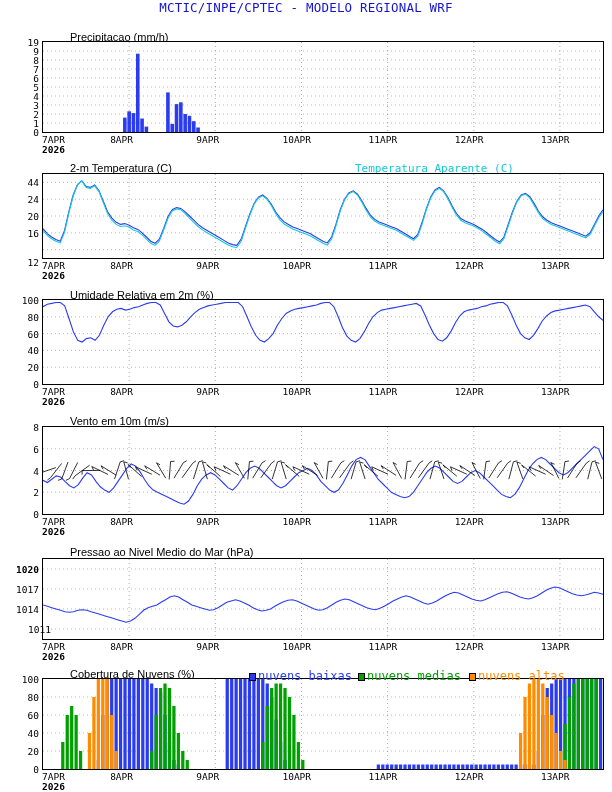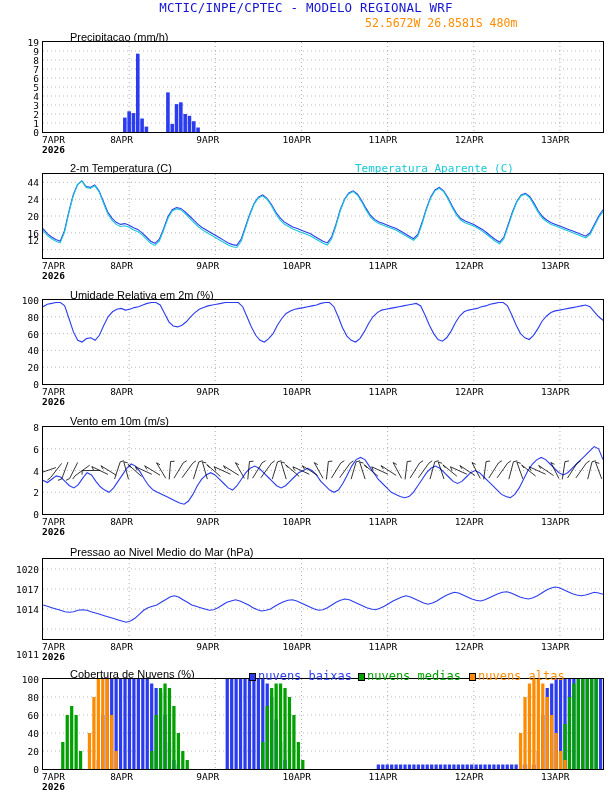--- a/index.html
+++ b/index.html
@@ -33,21 +33,20 @@
   svg{display:block;}
 </style>
 </head>
 <body>
 
 <div class="page">
 
   <div class="hdr">
     <div class="hdr-title">MCTIC/INPE/CPTEC - MODELO REGIONAL WRF</div>
   </div>
-  <div class="hdr-coord">52.5672W 26.8581S 480m</div>
 
   <div id="panels">
       <div class="panel" style="top: 0px;">
         <div class="panel-title" style="left: 70px; top: 31px;">Precipitacao (mm/h)</div>
         <div class="plot" style="left: 42px; top: 41px; width: 562px; height: 92px;">
           <svg width="560" height="90">
             <line x1="86.15384615384616" x2="86.15384615384616" y1="0" y2="90" stroke="#8a8a8a" stroke-width="0.7" stroke-dasharray="1,3"></line>
             <line x1="172.30769230769232" x2="172.30769230769232" y1="0" y2="90" stroke="#8a8a8a" stroke-width="0.7" stroke-dasharray="1,3"></line>
             <line x1="258.46153846153845" x2="258.46153846153845" y1="0" y2="90" stroke="#8a8a8a" stroke-width="0.7" stroke-dasharray="1,3"></line>
             <line x1="344.61538461538464" x2="344.61538461538464" y1="0" y2="90" stroke="#8a8a8a" stroke-width="0.7" stroke-dasharray="1,3"></line>
@@ -111,21 +110,21 @@
             <line x1="516.9230769230769" x2="516.9230769230769" y1="0" y2="84" stroke="#8a8a8a" stroke-width="0.7" stroke-dasharray="1,3"></line>
             <line x1="0" x2="560" y1="75.6" y2="75.6" stroke="#8a8a8a" stroke-width="0.6" stroke-dasharray="1,3"></line>
             <line x1="0" x2="560" y1="58.8" y2="58.8" stroke="#8a8a8a" stroke-width="0.6" stroke-dasharray="1,3"></line>
             <line x1="0" x2="560" y1="42" y2="42" stroke="#8a8a8a" stroke-width="0.6" stroke-dasharray="1,3"></line>
             <line x1="0" x2="560" y1="25.200000000000003" y2="25.200000000000003" stroke="#8a8a8a" stroke-width="0.6" stroke-dasharray="1,3"></line>
             <line x1="0" x2="560" y1="8.399999999999991" y2="8.399999999999991" stroke="#8a8a8a" stroke-width="0.6" stroke-dasharray="1,3"></line>
             <path d="M0.0 54.6 L4.3 59.6 L8.6 63.0 L12.9 65.5 L17.2 67.2 L21.5 56.7 L25.8 37.8 L30.2 21.0 L34.5 10.5 L38.8 6.7 L43.1 12.6 L47.4 13.4 L51.7 10.9 L56.0 16.8 L60.3 27.3 L64.6 37.8 L68.9 44.1 L73.2 48.3 L77.5 50.4 L81.8 49.6 L86.2 51.2 L90.5 53.8 L94.8 55.4 L99.1 58.8 L103.4 63.0 L107.7 67.2 L112.0 69.3 L116.3 65.1 L120.6 54.6 L124.9 42.8 L129.2 35.7 L133.5 33.6 L137.8 34.4 L142.2 37.8 L146.5 42.0 L150.8 46.2 L155.1 50.4 L159.4 53.8 L163.7 56.3 L168.0 58.8 L172.3 61.3 L176.6 63.8 L180.9 66.4 L185.2 68.9 L189.5 70.6 L193.8 71.4 L198.2 65.1 L202.5 52.5 L206.8 39.9 L211.1 29.4 L215.4 23.1 L219.7 21.0 L224.0 24.4 L228.3 30.2 L232.6 37.8 L236.9 43.7 L241.2 47.9 L245.5 50.4 L249.8 52.9 L254.2 54.6 L258.5 56.3 L262.8 58.0 L267.1 59.6 L271.4 62.2 L275.7 64.7 L280.0 67.2 L284.3 68.9 L288.6 63.0 L292.9 50.4 L297.2 35.7 L301.5 25.2 L305.8 18.9 L310.2 16.8 L314.5 20.2 L318.8 26.9 L323.1 34.4 L327.4 41.2 L331.7 45.4 L336.0 47.9 L340.3 49.6 L344.6 51.2 L348.9 52.9 L353.2 54.6 L357.5 57.1 L361.8 59.6 L366.2 62.2 L370.5 64.7 L374.8 60.5 L379.1 48.3 L383.4 34.4 L387.7 23.1 L392.0 16.0 L396.3 13.4 L400.6 16.8 L404.9 23.5 L409.2 31.9 L413.5 39.5 L417.8 44.5 L422.2 47.0 L426.5 48.7 L430.8 50.4 L435.1 52.9 L439.4 55.4 L443.7 58.8 L448.0 62.2 L452.3 65.5 L456.6 68.0 L460.9 63.0 L465.2 50.4 L469.5 37.8 L473.8 27.3 L478.2 21.0 L482.5 19.3 L486.8 22.7 L491.1 29.4 L495.4 37.0 L499.7 42.8 L504.0 46.2 L508.3 48.7 L512.6 50.4 L516.9 52.1 L521.2 53.8 L525.5 55.4 L529.8 57.1 L534.2 58.8 L538.5 60.5 L542.8 62.2 L547.1 58.8 L551.4 50.4 L555.7 42.0 L560.0 35.7" fill="none" stroke="#2b3cf0" stroke-width="1.1"></path>
             <path d="M0.0 56.3 L4.3 61.3 L8.6 64.7 L12.9 67.2 L17.2 68.9 L21.5 58.4 L25.8 39.1 L30.2 21.8 L34.5 10.9 L38.8 7.1 L43.1 13.4 L47.4 14.3 L51.7 11.8 L56.0 17.6 L60.3 28.6 L64.6 39.5 L68.9 46.2 L73.2 50.4 L77.5 52.5 L81.8 51.7 L86.2 53.3 L90.5 55.9 L94.8 57.5 L99.1 60.9 L103.4 65.1 L107.7 69.3 L112.0 71.4 L116.3 67.2 L120.6 56.3 L124.9 44.5 L129.2 37.0 L133.5 34.9 L137.8 35.7 L142.2 39.5 L146.5 44.1 L150.8 48.3 L155.1 52.5 L159.4 55.9 L163.7 58.4 L168.0 60.9 L172.3 63.4 L176.6 65.9 L180.9 68.5 L185.2 71.0 L189.5 72.7 L193.8 73.5 L198.2 67.2 L202.5 54.2 L206.8 41.2 L211.1 30.2 L215.4 23.9 L219.7 21.8 L224.0 25.2 L228.3 31.5 L232.6 39.5 L236.9 45.8 L241.2 50.0 L245.5 52.5 L249.8 55.0 L254.2 56.7 L258.5 58.4 L262.8 60.1 L267.1 61.7 L271.4 64.3 L275.7 66.8 L280.0 69.3 L284.3 71.0 L288.6 65.1 L292.9 52.1 L297.2 37.0 L301.5 26.0 L305.8 19.7 L310.2 17.6 L314.5 21.0 L318.8 28.1 L323.1 36.1 L327.4 42.8 L331.7 47.0 L336.0 49.6 L340.3 51.2 L344.6 52.9 L348.9 54.6 L353.2 56.3 L357.5 58.8 L361.8 61.3 L366.2 63.8 L370.5 66.4 L374.8 62.2 L379.1 50.0 L383.4 35.7 L387.7 23.9 L392.0 16.8 L396.3 14.3 L400.6 17.6 L404.9 24.8 L409.2 33.6 L413.5 41.2 L417.8 46.2 L422.2 48.7 L426.5 50.4 L430.8 52.1 L435.1 54.6 L439.4 57.1 L443.7 60.5 L448.0 63.8 L452.3 67.2 L456.6 69.7 L460.9 64.7 L465.2 52.1 L469.5 39.1 L473.8 28.1 L478.2 21.8 L482.5 20.2 L486.8 23.9 L491.1 31.1 L495.4 38.6 L499.7 44.5 L504.0 47.9 L508.3 50.4 L512.6 52.1 L516.9 53.8 L521.2 55.4 L525.5 57.1 L529.8 58.8 L534.2 60.5 L538.5 62.2 L542.8 63.8 L547.1 60.5 L551.4 52.1 L555.7 43.7 L560.0 37.4" fill="none" stroke="#17c8d8" stroke-width="1.1"></path>
           </svg>
         </div>
-        <div class="ytick" style="left: 0px; width: 39px; top: 240px;">12</div>
+        <div class="ytick" style="left: 0px; width: 39px; top: 262px;">12</div>
         <div class="ytick" style="left: 0px; width: 39px; top: 232.8px;">16</div>
         <div class="ytick" style="left: 0px; width: 39px; top: 216px;">20</div>
         <div class="ytick" style="left: 0px; width: 39px; top: 199.2px;">24</div>
         <div class="ytick" style="left: 0px; width: 39px; top: 182.4px;">44</div>
         <div class="xtick" style="left: 42px; top: 260px;">7APR</div>
         <div class="xtick" style="left: 110.154px; top: 260px;">8APR</div>
         <div class="xtick" style="left: 196.308px; top: 260px;">9APR</div>
         <div class="xtick" style="left: 282.462px; top: 260px;">10APR</div>
         <div class="xtick" style="left: 368.615px; top: 260px;">11APR</div>
         <div class="xtick" style="left: 454.769px; top: 260px;">12APR</div>
@@ -334,24 +333,24 @@
             <line x1="344.61538461538464" x2="344.61538461538464" y1="0" y2="80" stroke="#8a8a8a" stroke-width="0.7" stroke-dasharray="1,3"></line>
             <line x1="430.7692307692308" x2="430.7692307692308" y1="0" y2="80" stroke="#8a8a8a" stroke-width="0.7" stroke-dasharray="1,3"></line>
             <line x1="516.9230769230769" x2="516.9230769230769" y1="0" y2="80" stroke="#8a8a8a" stroke-width="0.7" stroke-dasharray="1,3"></line>
             <line x1="0" x2="560" y1="70" y2="70" stroke="#8a8a8a" stroke-width="0.6" stroke-dasharray="1,3"></line>
             <line x1="0" x2="560" y1="50" y2="50" stroke="#8a8a8a" stroke-width="0.6" stroke-dasharray="1,3"></line>
             <line x1="0" x2="560" y1="30" y2="30" stroke="#8a8a8a" stroke-width="0.6" stroke-dasharray="1,3"></line>
             <line x1="0" x2="560" y1="10" y2="10" stroke="#8a8a8a" stroke-width="0.6" stroke-dasharray="1,3"></line>
             <path d="M0.0 46.0 L4.4 47.3 L8.8 48.7 L13.1 50.0 L17.5 51.3 L21.9 52.7 L26.3 53.3 L30.6 52.7 L35.0 51.3 L39.4 50.7 L43.8 51.3 L48.1 52.7 L52.5 54.0 L56.9 55.3 L61.3 56.7 L65.6 58.0 L70.0 59.3 L74.4 60.7 L78.8 62.0 L83.1 63.3 L87.5 62.0 L91.9 59.3 L96.3 55.3 L100.6 51.3 L105.0 48.7 L109.4 47.3 L113.8 46.0 L118.1 43.3 L122.5 40.7 L126.9 38.0 L131.3 36.7 L135.6 38.0 L140.0 40.7 L144.4 43.3 L148.8 46.0 L153.1 47.3 L157.5 48.7 L161.9 50.0 L166.3 51.3 L170.6 50.7 L175.0 48.7 L179.4 46.0 L183.8 43.3 L188.1 42.0 L192.5 40.7 L196.9 42.0 L201.3 44.0 L205.6 46.0 L210.0 48.7 L214.4 50.7 L218.8 52.0 L223.1 51.3 L227.5 50.0 L231.9 47.3 L236.3 44.7 L240.6 42.7 L245.0 41.3 L249.4 40.7 L253.8 42.0 L258.1 44.0 L262.5 46.0 L266.9 48.0 L271.3 50.0 L275.6 51.3 L280.0 50.7 L284.4 48.7 L288.8 46.0 L293.1 43.3 L297.5 41.3 L301.9 40.0 L306.3 40.7 L310.6 42.7 L315.0 44.7 L319.4 46.7 L323.8 48.7 L328.1 50.0 L332.5 50.7 L336.9 49.3 L341.3 47.3 L345.6 44.7 L350.0 42.0 L354.4 40.0 L358.8 38.0 L363.1 36.7 L367.5 38.0 L371.9 40.0 L376.3 42.0 L380.6 44.0 L385.0 45.3 L389.4 44.0 L393.8 42.0 L398.1 39.3 L402.5 36.7 L406.9 34.7 L411.3 33.3 L415.6 34.0 L420.0 36.0 L424.4 38.0 L428.8 40.0 L433.1 41.3 L437.5 42.0 L441.9 40.7 L446.3 38.7 L450.6 36.7 L455.0 34.7 L459.4 33.3 L463.8 32.7 L468.1 34.0 L472.5 36.0 L476.9 38.0 L481.3 39.3 L485.6 40.0 L490.0 38.7 L494.4 36.7 L498.8 34.0 L503.1 31.3 L507.5 29.3 L511.9 28.0 L516.3 28.7 L520.6 30.7 L525.0 32.7 L529.4 34.7 L533.8 36.0 L538.1 36.7 L542.5 36.0 L546.9 34.7 L551.3 33.3 L555.6 34.0 L560.0 35.3" fill="none" stroke="#2b3cf0" stroke-width="1.1"></path>
           </svg>
         </div>
-        <div class="ytick" style="left: 0px; width: 39px; top: 654px;">1011</div>
+        <div class="ytick" style="left: 0px; width: 39px; top: 629px; padding-left: 12px;">1011</div>
         <div class="ytick" style="left: 0px; width: 39px; top: 609px;">1014</div>
         <div class="ytick" style="left: 0px; width: 39px; top: 589px;">1017</div>
-        <div class="ytick" style="left: 0px; width: 39px; top: 569px;">1020</div>
+        <div class="ytick" style="left: 0px; width: 39px; top: 569px; font-weight: bold;">1020</div>
         <div class="xtick" style="left: 42px; top: 641px;">7APR</div>
         <div class="xtick" style="left: 110.154px; top: 641px;">8APR</div>
         <div class="xtick" style="left: 196.308px; top: 641px;">9APR</div>
         <div class="xtick" style="left: 282.462px; top: 641px;">10APR</div>
         <div class="xtick" style="left: 368.615px; top: 641px;">11APR</div>
         <div class="xtick" style="left: 454.769px; top: 641px;">12APR</div>
         <div class="xtick" style="left: 540.923px; top: 641px;">13APR</div>
         <div class="xyear" style="left: 42px; top: 651px;">2026</div>
       </div>
       <div class="panel" style="top: 0px;">

